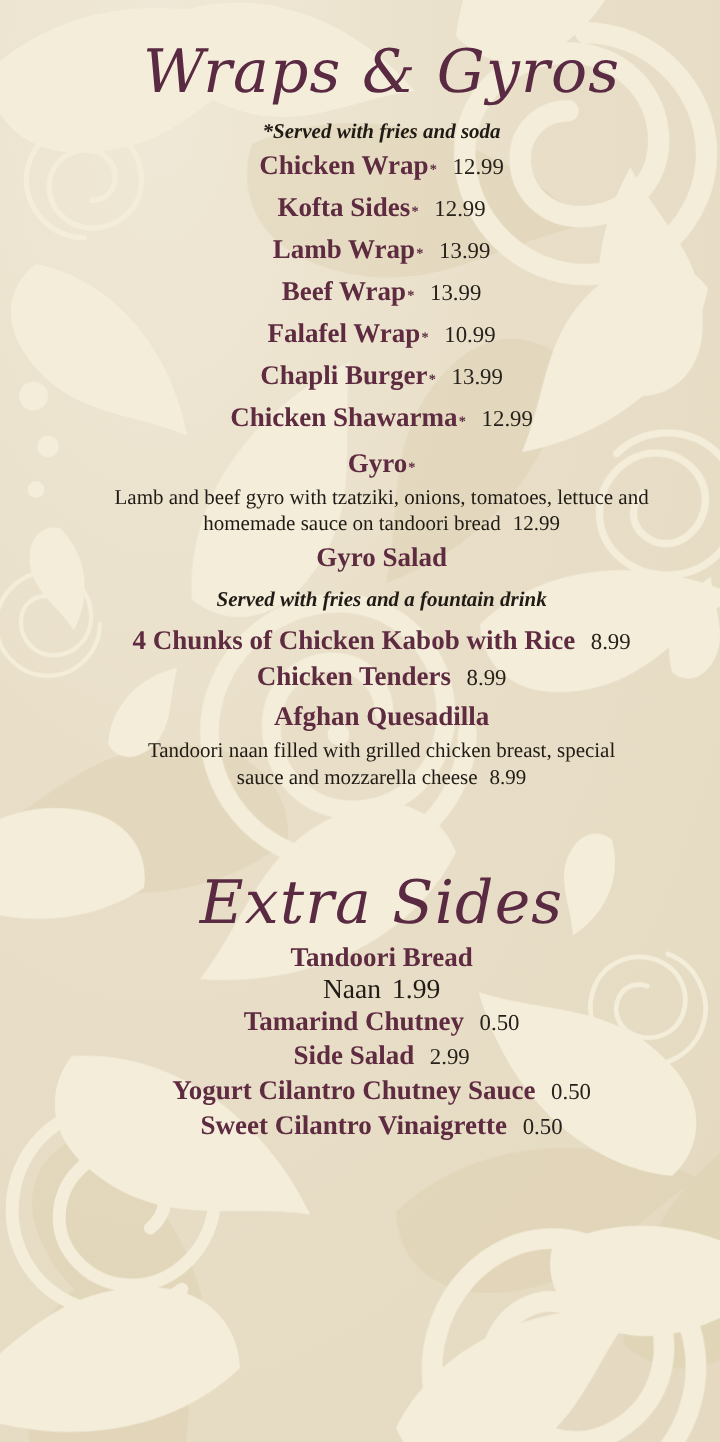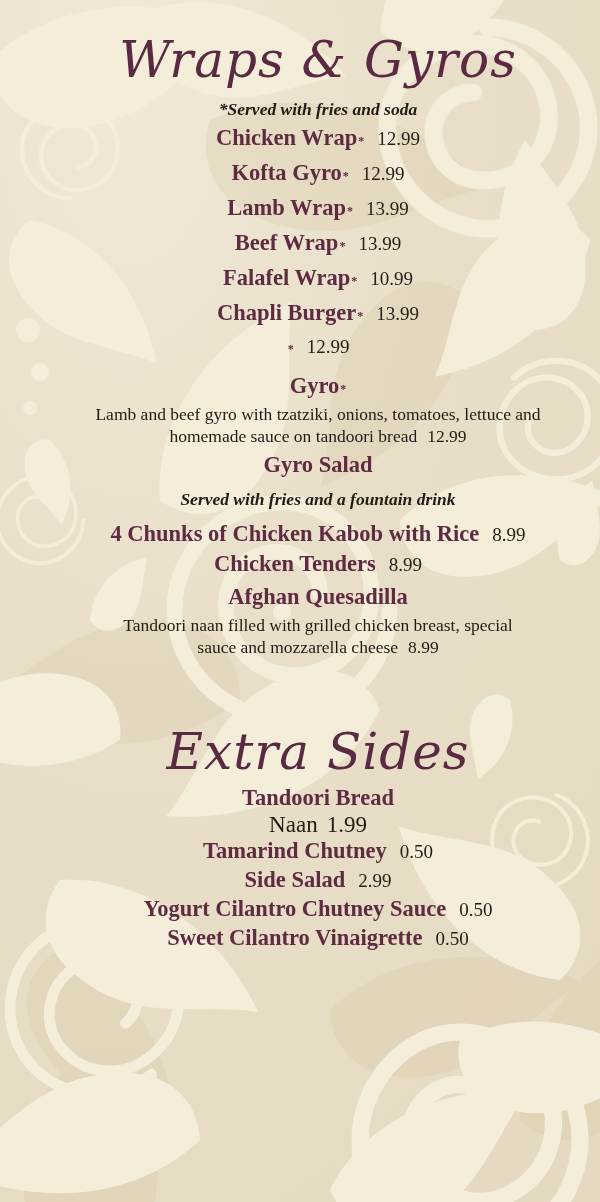--- a/index.html
+++ b/index.html
@@ -153,21 +153,21 @@
     <section id="sec-wraps">
       <h1 class="section-title">Wraps &amp; Gyros</h1>
       <p class="section-note">*Served with fries and soda</p>
       <div class="items">
         <div class="row">
           <span class="item-name">Chicken Wrap</span>
             <span class="mark">*</span>
           <span class="item-price">12.99</span>
         </div>
         <div class="row">
-          <span class="item-name">Kofta Gyro</span>
+          <span class="item-name">Kofta Sides</span>
             <span class="mark">*</span>
           <span class="item-price">12.99</span>
         </div>
         <div class="row">
           <span class="item-name">Lamb Wrap</span>
             <span class="mark">*</span>
           <span class="item-price">13.99</span>
         </div>
         <div class="row">
           <span class="item-name">Beef Wrap</span>
@@ -178,20 +178,21 @@
           <span class="item-name">Falafel Wrap</span>
             <span class="mark">*</span>
           <span class="item-price">10.99</span>
         </div>
         <div class="row">
           <span class="item-name">Chapli Burger</span>
             <span class="mark">*</span>
           <span class="item-price">13.99</span>
         </div>
         <div class="row">
+          <span class="item-name">Chicken Shawarma</span>
             <span class="mark">*</span>
           <span class="item-price">12.99</span>
         </div>
         <div class="described">
           <div class="name-line">
             <span class="item-name">Gyro</span>
               <span class="mark">*</span>
           </div>
           <div class="desc">
             <span>Lamb and beef gyro with tzatziki, onions, tomatoes, lettuce and homemade sauce on tandoori bread</span><span class="desc-price">12.99</span>

